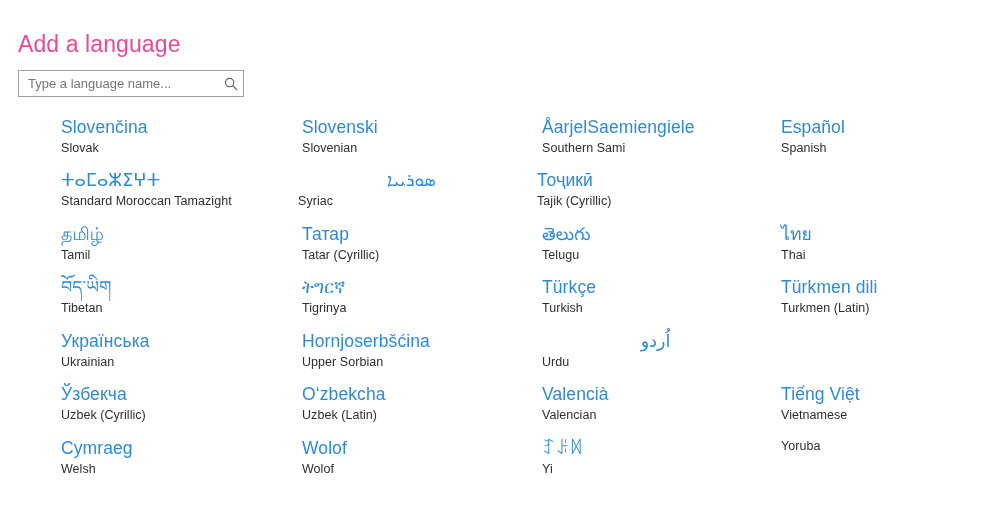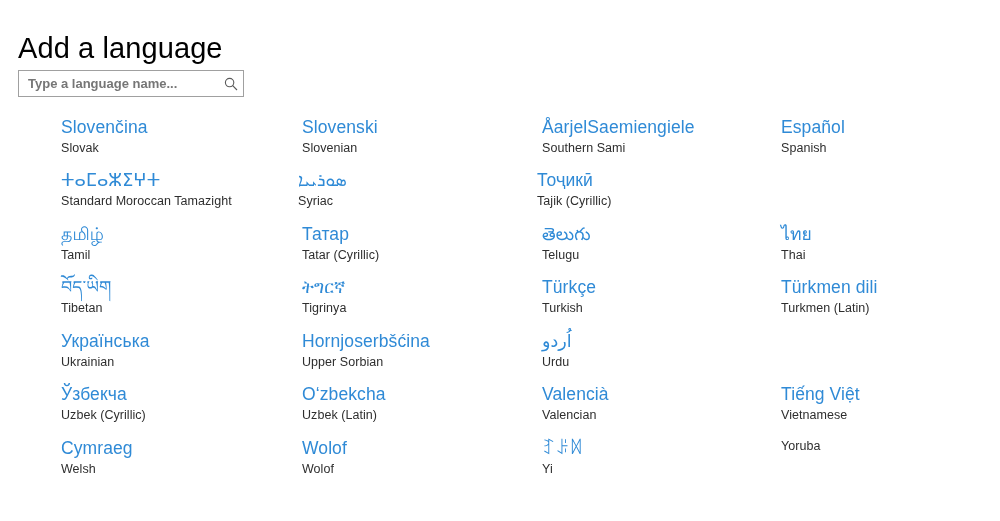--- a/index.html
+++ b/index.html
@@ -14,24 +14,24 @@
     font-family: "Liberation Sans", sans-serif;
     color: #1a1a1a;
     overflow: hidden;
     position: relative;
   }
 
   .page-title {
     position: absolute;
     left: 18px;
     top: 14px;
-    font-size: 29px;
+    font-size: 23px;
     font-weight: 400;
     letter-spacing: 0.1px;
-    color: #000000;
+    color: #ec4899;
     line-height: 30px;
     white-space: nowrap;
   }
 
   .search-wrap {
     position: absolute;
     left: 18px;
     top: 70px;
     width: 226px;
     height: 27px;
@@ -46,21 +46,20 @@
     outline: 0;
     background: transparent;
     font-family: "Liberation Sans", sans-serif;
     font-size: 13px;
     color: #333333;
     padding: 0 4px 0 9px;
     flex: 1 1 auto;
     width: 10px;
     height: 100%;
     line-height: 25px;
-    font-weight: bold;
   }
   .search-input::placeholder {
     color: #767676;
     opacity: 1;
   }
   .search-icon {
     flex: 0 0 auto;
     width: 24px;
     height: 25px;
     display: flex;
@@ -104,21 +103,21 @@
     line-height: 23px;
     color: #2f8ad6;
     font-weight: 400;
     white-space: nowrap;
     letter-spacing: 0.1px;
     font-family: "Liberation Sans", "DejaVu Sans", sans-serif;
   }
   .native.rtl {
     direction: rtl;
     unicode-bidi: isolate;
-    text-align: left;
+    text-align: center;
   }
   .english {
     font-size: 12.5px;
     line-height: 17px;
     color: #2e2e2e;
     white-space: nowrap;
     margin-top: 1px;
     letter-spacing: 0.05px;
   }
 </style>

